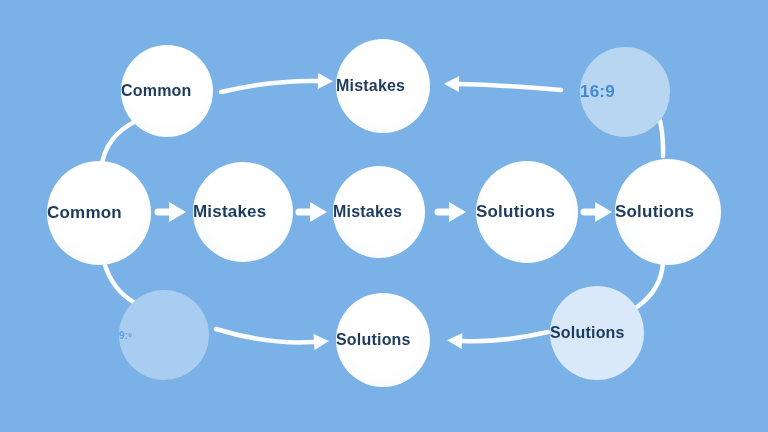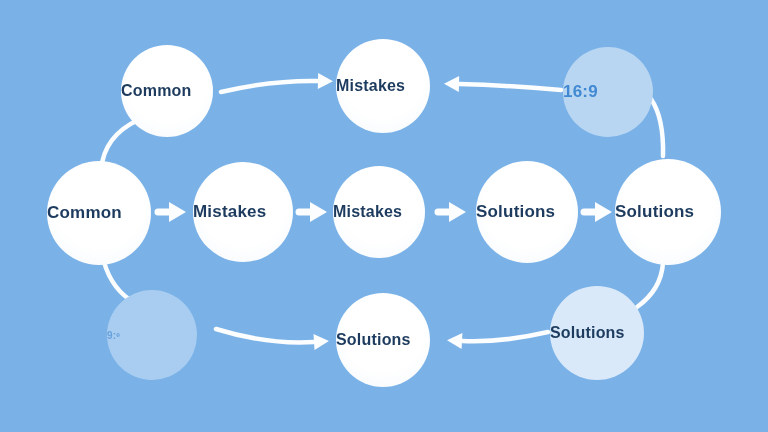--- a/index.html
+++ b/index.html
@@ -72,21 +72,21 @@
   </svg>
 
   <div class="node node-white" style="left:121px;top:45px;width:92px;height:92px;font-size:16px;">
     <span>Common</span>
   </div>
 
   <div class="node node-white" style="left:336px;top:39px;width:94px;height:94px;font-size:16px;">
     <span>Mistakes</span>
   </div>
 
-  <div class="node node-light1" style="left:563px;top:47px;width:90px;height:90px;font-size:17px;">
+  <div class="node node-light1" style="left:580px;top:47px;width:90px;height:90px;font-size:17px;">
     <span>16:9</span>
   </div>
 
   <div class="node node-white" style="left:47px;top:161px;width:104px;height:104px;font-size:17px;">
     <span>Common</span>
   </div>
 
   <div class="node node-white" style="left:193px;top:162px;width:100px;height:100px;font-size:17px;">
     <span>Mistakes</span>
   </div>
@@ -96,21 +96,21 @@
   </div>
 
   <div class="node node-white" style="left:476px;top:161px;width:102px;height:102px;font-size:17px;">
     <span>Solutions</span>
   </div>
 
   <div class="node node-white" style="left:615px;top:159px;width:106px;height:106px;font-size:17px;">
     <span>Solutions</span>
   </div>
 
-  <div class="node node-light2" style="left:107px;top:290px;width:90px;height:90px;font-size:10px;">
+  <div class="node node-light2" style="left:119px;top:290px;width:90px;height:90px;font-size:10px;">
     <span>9:ᵉ</span>
   </div>
 
   <div class="node node-white" style="left:336px;top:293px;width:94px;height:94px;font-size:16px;">
     <span>Solutions</span>
   </div>
 
   <div class="node node-light3" style="left:550px;top:286px;width:94px;height:94px;font-size:16px;">
     <span>Solutions</span>
   </div>

